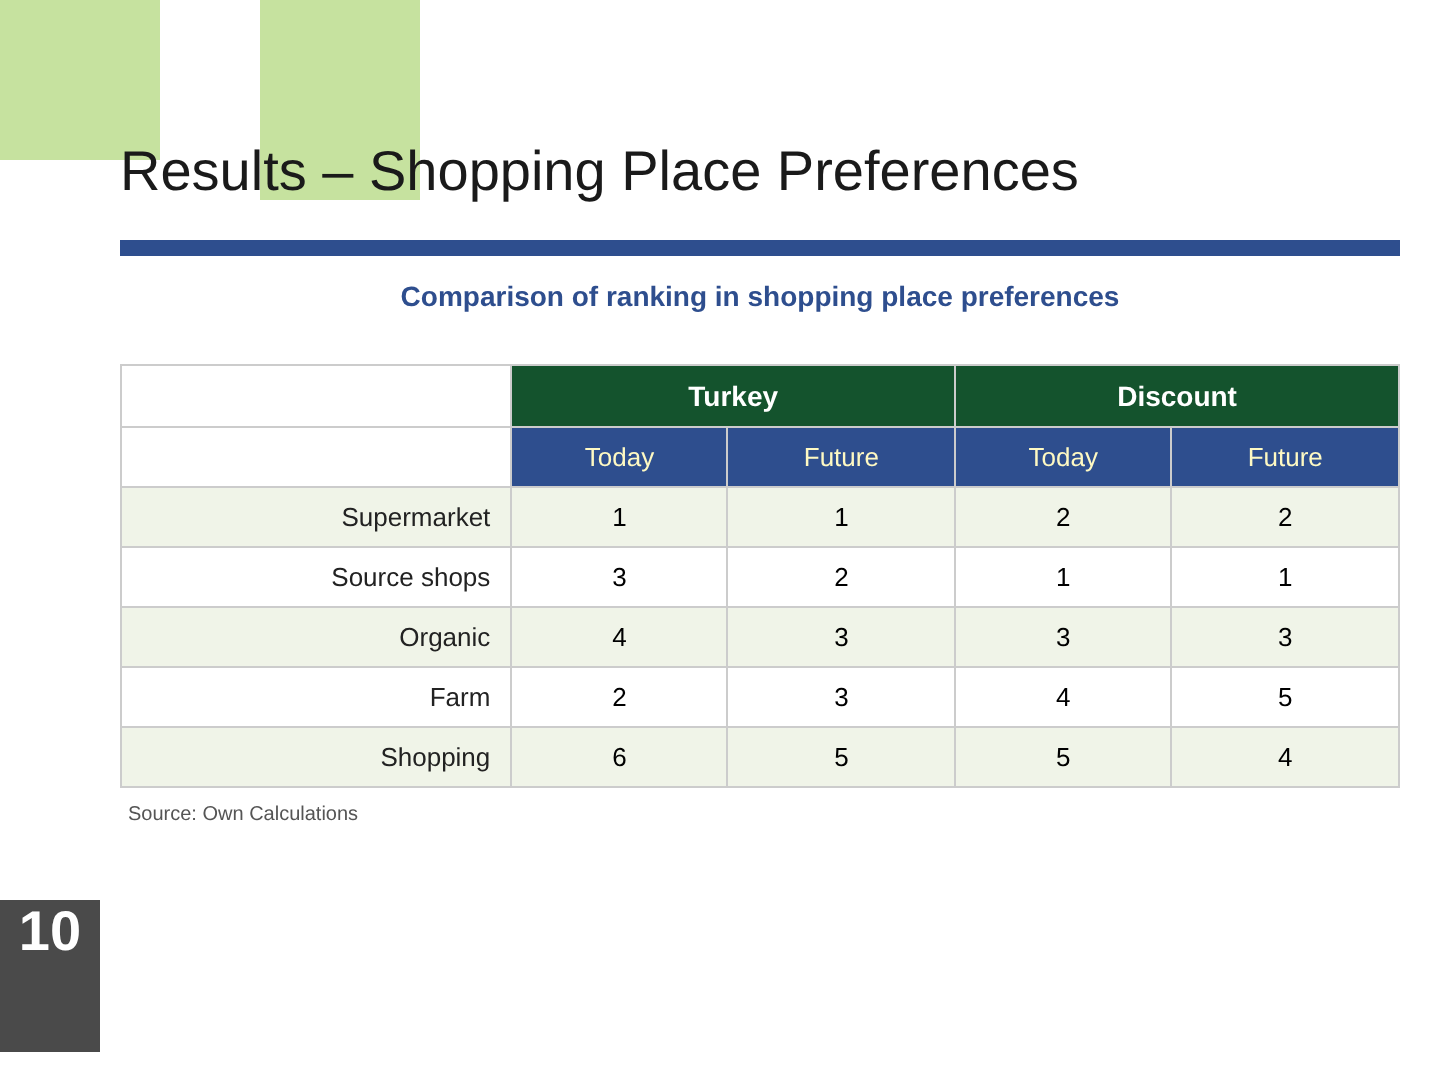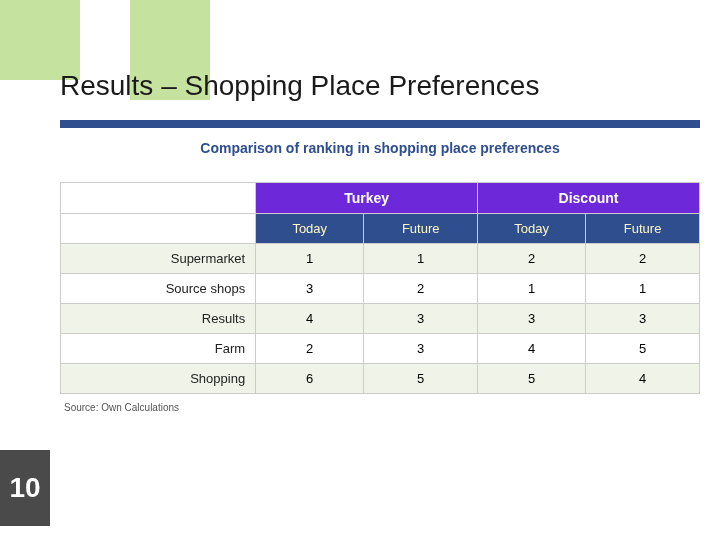--- a/index.html
+++ b/index.html
@@ -44,21 +44,20 @@
     
     .page-number {
       position: absolute;
       left: 0;
       top: 450px;
       width: 50px;
       height: 76px;
       background: #4a4a4a;
       color: #fff;
       display: flex;
-      align-items: center;
       justify-content: center;
       font-size: 28px;
       font-weight: bold;
     }
 
     
     .title-section {
       position: absolute;
       top: 70px;
       left: 60px;
@@ -107,21 +106,21 @@
     }
 
     .data-table th,
     .data-table td {
       padding: 7px 10px;
       text-align: center;
       border: 1px solid #ccc;
     }
 
     .data-table .header-country {
-      background: #6d28d9;
+      background: #14532d;
       color: #fff;
       font-weight: bold;
       font-size: 14px;
     }
 
     .data-table .header-sub {
       background: #2E4E8E;
       color: #fef9c3;
       font-weight: normal;
       font-size: 13px;
@@ -208,21 +207,21 @@
             <td>2</td>
           </tr>
           <tr>
             <td class="row-label">Source shops</td>
             <td>3</td>
             <td>2</td>
             <td>1</td>
             <td>1</td>
           </tr>
           <tr>
-            <td class="row-label">Results</td>
+            <td class="row-label">Organic</td>
             <td>4</td>
             <td>3</td>
             <td>3</td>
             <td>3</td>
           </tr>
           <tr>
             <td class="row-label">Farm</td>
             <td>2</td>
             <td>3</td>
             <td>4</td>

